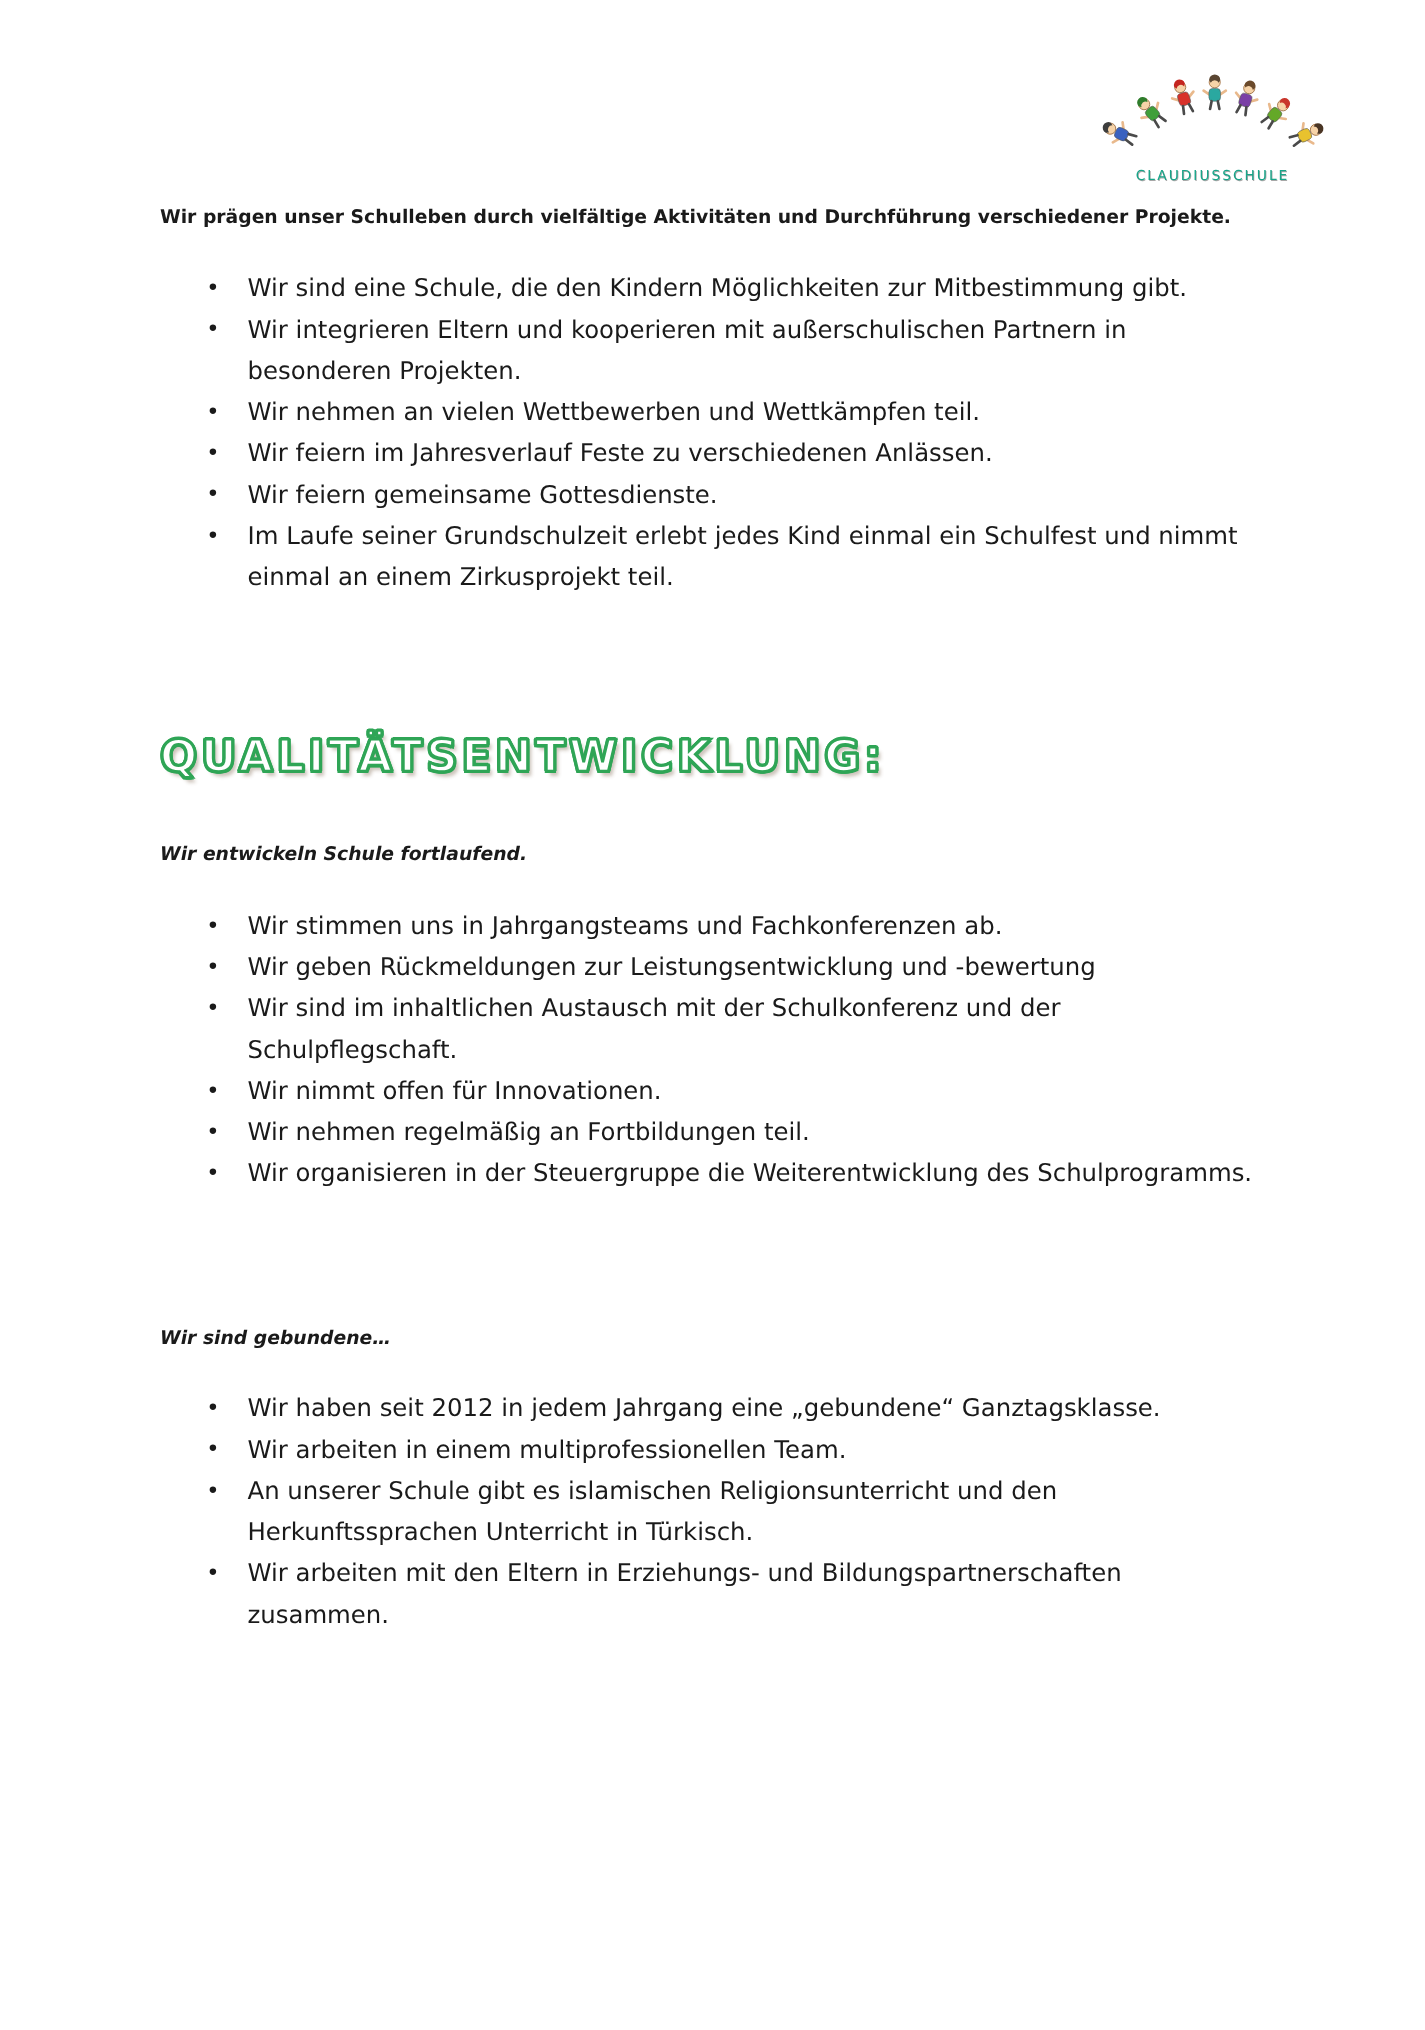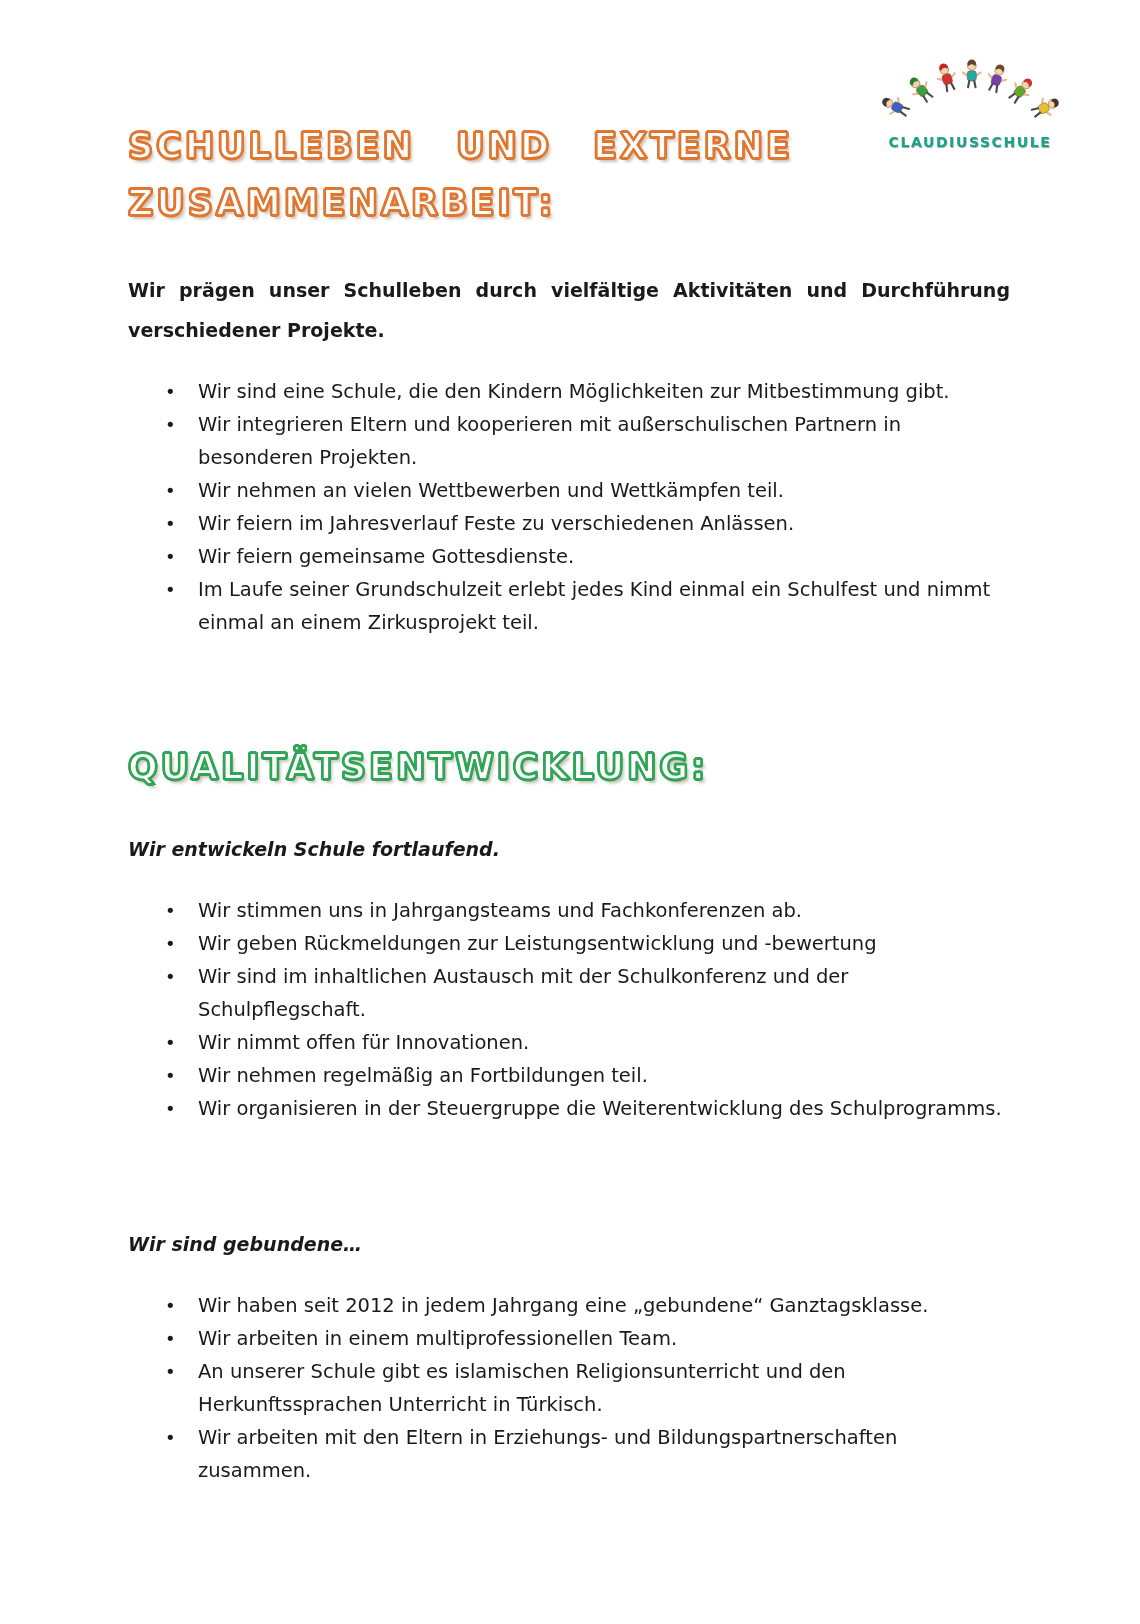--- a/index.html
+++ b/index.html
@@ -17,22 +17,22 @@
   
   .logo{
     position:absolute;
     top:50px;
     right:72px;
     width:196px;
     text-align:center;
   }
   .logo svg{display:block;width:196px;height:86px;}
   .logo-name{
-    font-size:14px;
-    font-weight:bold;
+    font-size:11px;
+    font-weight:normal;
     letter-spacing:1.6px;
     color:var(--logo-c,#17a589);
     text-shadow:0.6px 0.6px 0 rgba(60,60,60,.45);
     margin-top:-2px;
     white-space:nowrap;
     text-align:center;
   }
   
   .bubble{
     margin:0;
@@ -45,21 +45,21 @@
     text-shadow:
       1.6px 0 0 var(--c), -1.6px 0 0 var(--c), 0 1.6px 0 var(--c), 0 -1.6px 0 var(--c),
       1.2px 1.2px 0 var(--c), -1.2px -1.2px 0 var(--c), 1.2px -1.2px 0 var(--c), -1.2px 1.2px 0 var(--c),
       3px 4px 3px rgba(90,60,30,.30);
   }
   .bubble.wide{word-spacing:26px;}
   
   .intro{
     margin:40px 0 0 0;
     font-weight:bold;
-    font-size:19px;
+    font-size:15px;
     line-height:2.1;
   }
   .intro.justify{text-align:justify;}
   ul.bullets{
     margin:24px 0 0 0;
     padding:0;
     list-style:none;
     font-size:19.5px;
     line-height:33px;
   }
@@ -144,24 +144,20 @@
             <rect x="-5.2" y="-1" width="10.4" height="11.5" rx="3.4" fill="#e8c22e" stroke="#555" stroke-width="0.5"></rect>
             <line x1="-2.8" y1="10.5" x2="-4.2" y2="17.5" stroke="#4a4a4a" stroke-width="2.4" stroke-linecap="round"></line>
             <line x1="2.8" y1="10.5" x2="4.2" y2="17.5" stroke="#4a4a4a" stroke-width="2.4" stroke-linecap="round"></line>
           </g>
         </g>
     </svg>
     <div class="logo-name" style="--logo-c: #17a589;">CLAUDIUSSCHULE</div>
   </div>
 
   <section>
-    <h1 class="bubble wide" style="--c: #e1762f;">
-      <span>SCHULLEBEN UND EXTERNE</span><br>
-      <span>ZUSAMMENARBEIT:</span>
-    </h1>
     <p class="intro justify">Wir prägen unser Schulleben durch vielfältige Aktivitäten und Durchführung verschiedener Projekte.</p>
     <ul class="bullets">
         <li>
           <span class="bullet">•</span>
           <span class="li-text">Wir sind eine Schule, die den Kindern Möglichkeiten zur Mitbestimmung gibt.</span>
         </li>
         <li>
           <span class="bullet">•</span>
           <span class="li-text">Wir integrieren Eltern und kooperieren mit außerschulischen Partnern in besonderen Projekten.</span>
         </li>

